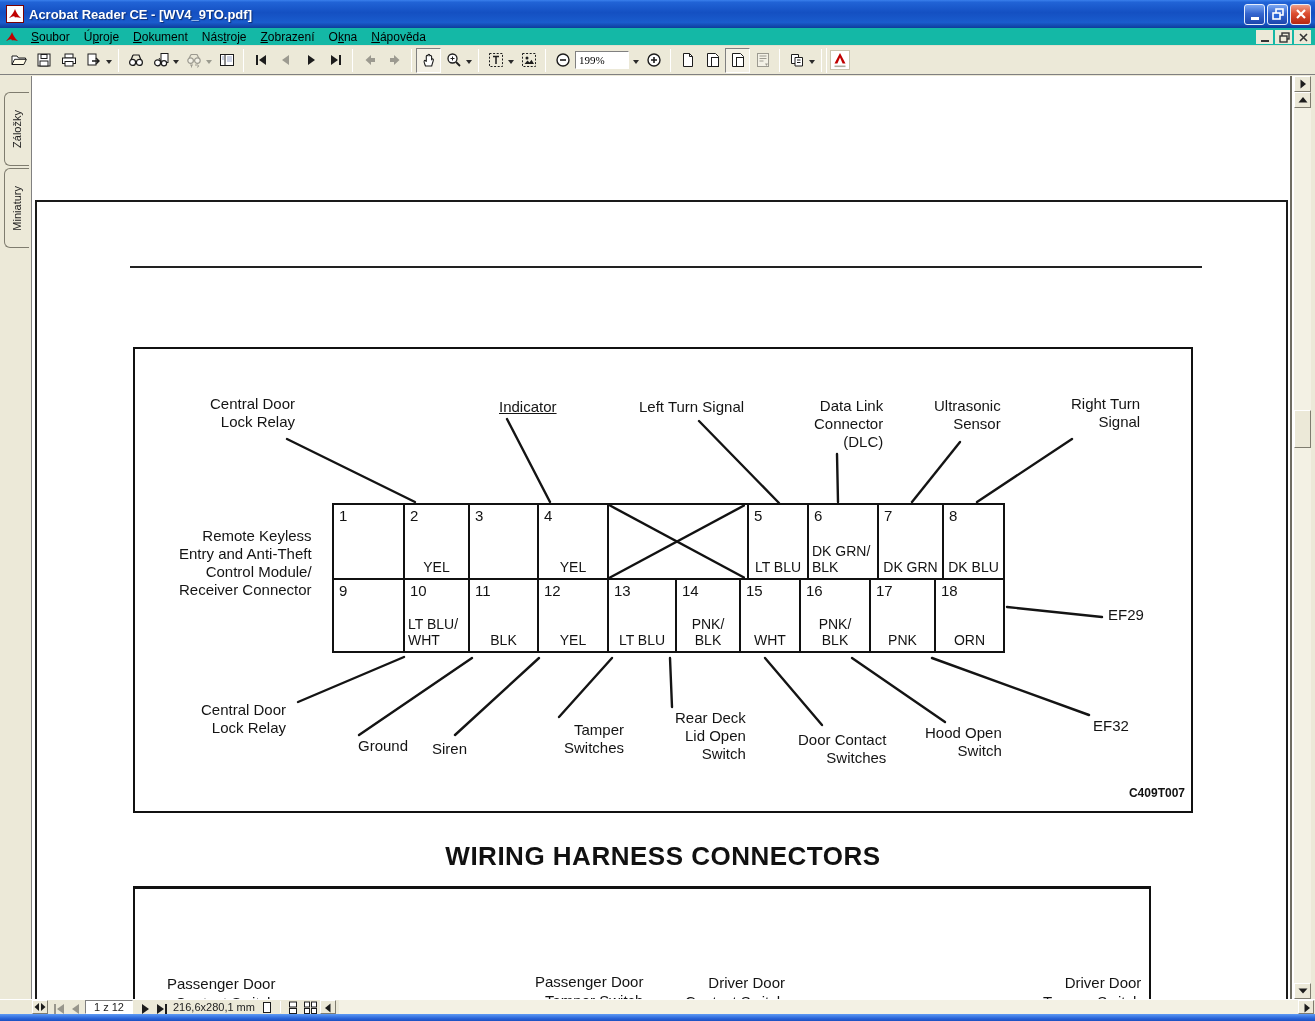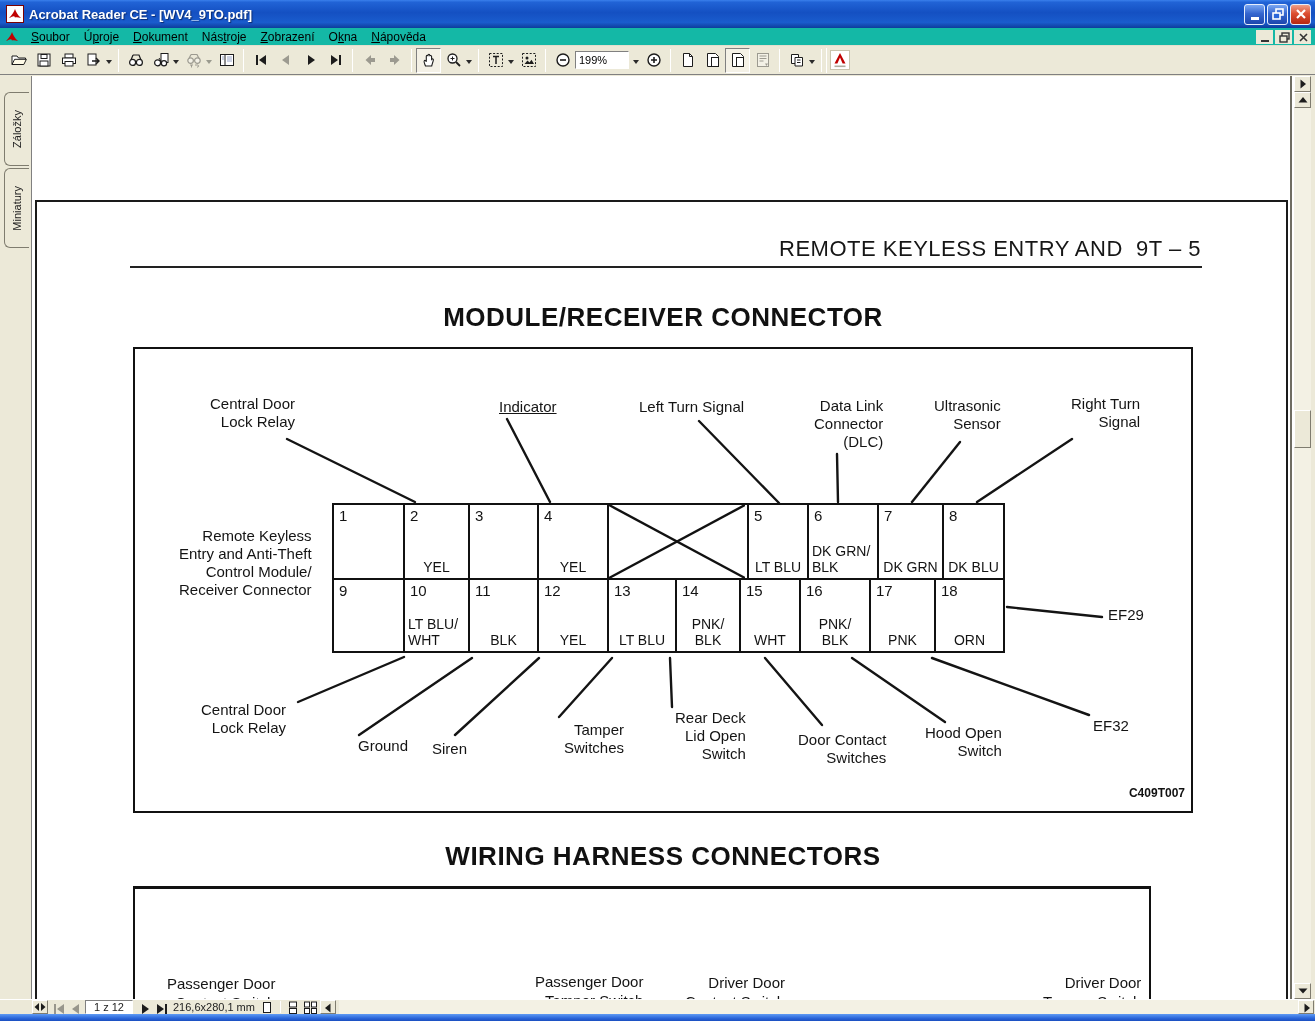--- a/index.html
+++ b/index.html
@@ -29,21 +29,21 @@
   
   .toolbar { position:absolute; left:0; top:46px; width:1315px; height:29px; background:#ece9d8;
     border-bottom:1px solid #808080; display:flex; align-items:center; padding-left:6px; }
   .tb { width:25px; height:25px; display:flex; align-items:center; justify-content:center; border:1px solid transparent; }
   .tb.pressed { background:#f4f1e6; border-color:#808080 #fff #fff #808080; }
   .tb.dis svg { opacity:.38; }
   .dd { width:0; height:0; border:3px solid transparent; border-top:4px solid #2a2a2a; margin:6px 2px 0 0; }
   .dd.dis { border-top-color:#9a9a8e; }
   .tsep { width:1px; height:23px; background:#aca899; border-right:1px solid #fff; margin:0 4px; }
   .zoombox { width:54px; height:18px; background:#fff; border:1px solid; border-color:#808080 #fff #fff #808080;
-    font-size:11px; padding:1px 3px; font-family:Liberation Sans, sans-serif; }
+    font-size:11px; padding:1px 3px; font-family:Liberation Serif, serif; }
   .adobelogo { width:26px; height:25px; display:flex; align-items:center; justify-content:center; border-left:1px solid #fff; }
 
   
   .main { position:absolute; left:0; top:76px; width:1315px; height:923px; background:#fff; }
   .tabstrip { position:absolute; left:0; top:0; width:32px; height:923px; background:#ece9d8; border-right:1px solid #808080; }
   .sidetab { position:absolute; left:4px; width:25px; background:#ece9d8; border:1px solid #7f7c6f; border-right:none;
     border-radius:6px 0 0 6px; display:flex; align-items:center; justify-content:center; }
   .sidetab span { writing-mode:vertical-rl; transform:rotate(180deg); font-size:11px; color:#222; }
   .canvas { position:absolute; left:32px; top:0; width:1260px; height:923px; background:#fff; overflow:hidden; border-right:2px solid #6f6d62;}
 
@@ -482,23 +482,21 @@
       <div class="sidetab" style="top:92px; height:80px;">
           <span>Miniatury</span>
         </div>
     </div>
 
     <div class="canvas">
       <div class="hline-top"></div>
       <div class="vline-l"></div>
       <div class="vline-r"></div>
 
-      <div class="pageheader">REMOTE KEYLESS ENTRY AND  9T – 5</div>
       <div class="headrule"></div>
-      <div class="h1">MODULE/RECEIVER CONNECTOR</div>
 
       <div class="dbox">
         <svg class="leader" width="1056" height="462" viewBox="0 0 1056 462">
           <g stroke="#141414" stroke-width="2.4" stroke-linecap="round">
             <line x1="152" y1="90" x2="280" y2="153"></line>
             <line x1="372" y1="70" x2="415" y2="153"></line>
             <line x1="564" y1="72" x2="644" y2="154"></line>
             <line x1="702" y1="105" x2="703" y2="153"></line>
             <line x1="825" y1="93" x2="777" y2="153"></line>
             <line x1="937" y1="90" x2="842" y2="153"></line>

